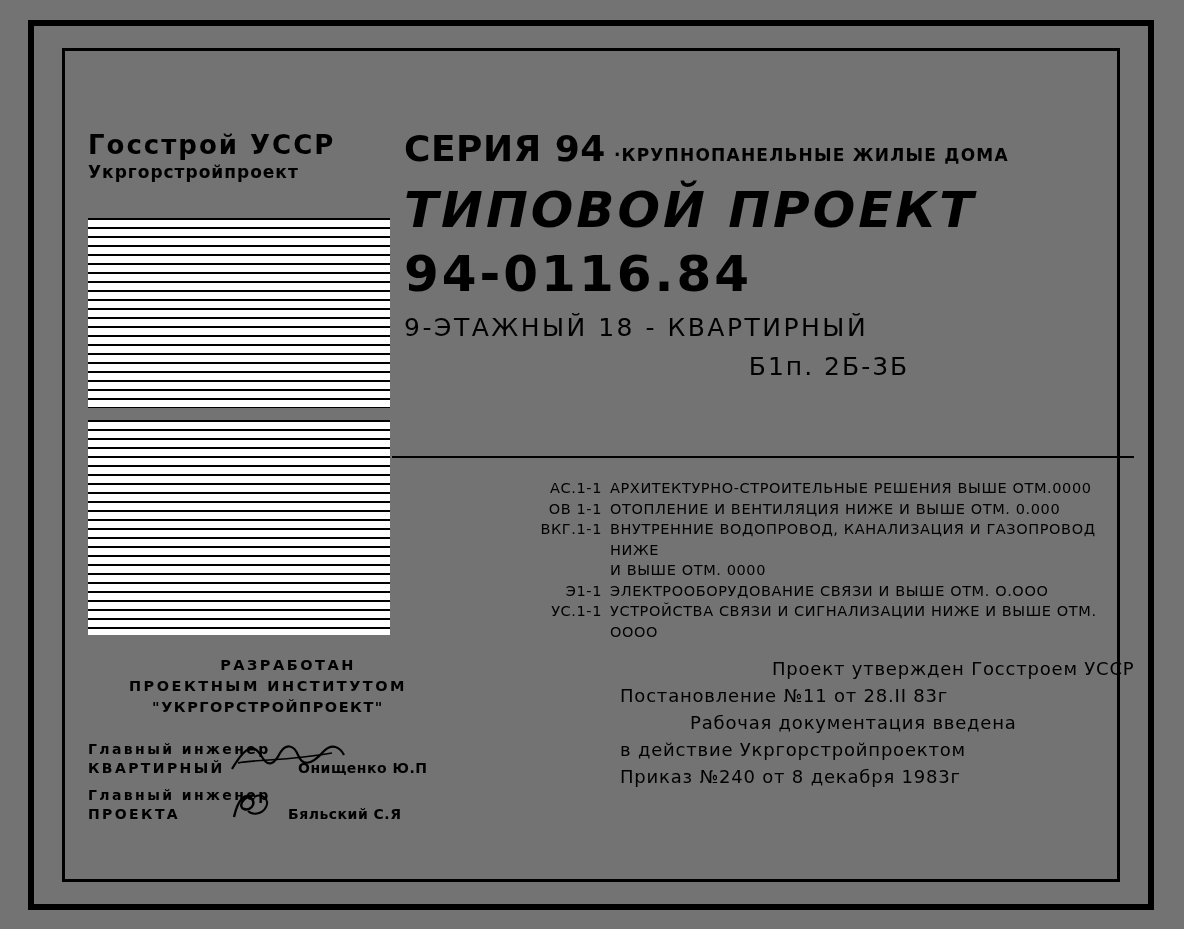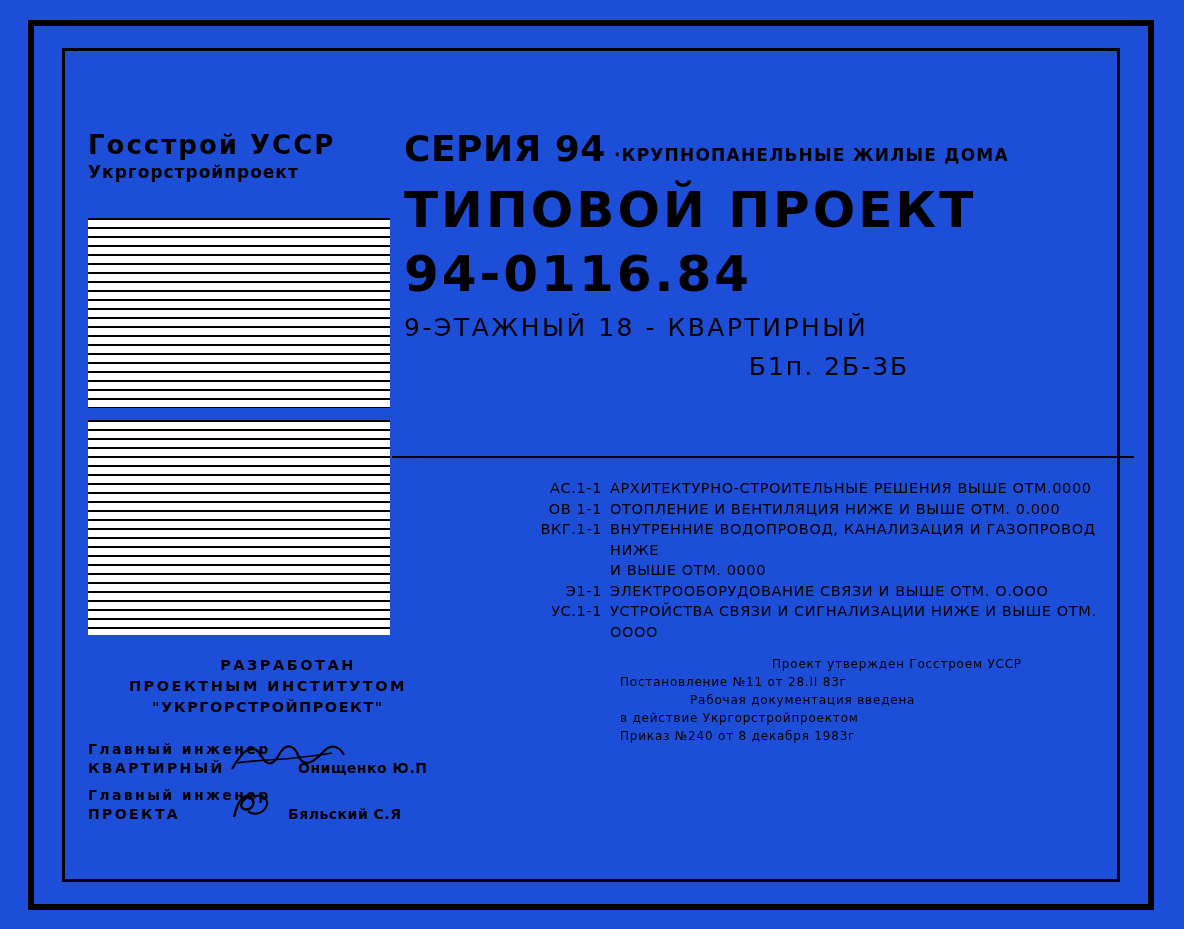--- a/index.html
+++ b/index.html
@@ -14,21 +14,21 @@
     color: #000000;
     overflow: hidden;
   }
 
   
   .sheet {
     position: absolute;
     left: 0; top: 0;
     width: 1184px;
     height: 929px;
-    background: #1d4ed8;
+    background: #737373;
   }
   .frame-outer {
     position: absolute;
     left: 28px;  top: 20px;
     width: 1126px; height: 890px;
     border: 6px solid #000;
     box-sizing: border-box;
   }
   .frame-inner {
     position: absolute;
@@ -95,20 +95,21 @@
     letter-spacing: 1.2px;
     margin-left: 8px;
   }
   .typ-proj {
     font-family: "DejaVu Sans", sans-serif;
     font-weight: bold;
     font-size: 50px;
     letter-spacing: 3px;
     margin-top: 12px;
     white-space: nowrap;
+    font-style: italic;
   }
   .proj-number {
     font-family: "DejaVu Sans", sans-serif;
     font-weight: bold;
     font-size: 50px;
     letter-spacing: 3px;
     margin-top: 6px;
     white-space: nowrap;
   }
   .desc1, .desc2 {
@@ -204,21 +205,21 @@
     pointer-events: none;
   }
 
   
   .approval {
     position: absolute;
     left: 620px;
     top: 655px;
     width: 500px;
     font-family: "DejaVu Sans", sans-serif;
-    font-size: 12px;
+    font-size: 18px;
     letter-spacing: 0.8px;
     line-height: 1.5;
     white-space: nowrap;
   }
   .approval .r1 { padding-left: 152px; }
   .approval .r2 { padding-left: 0px; }
   .approval .r3 { padding-left: 70px; }
   .approval .r4 { padding-left: 0px; }
   .approval .r5 { padding-left: 0px; }
 </style>

